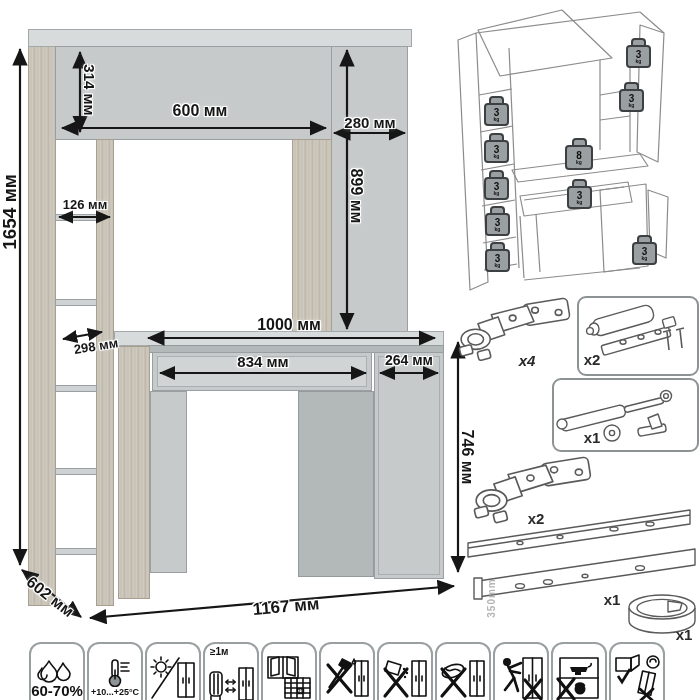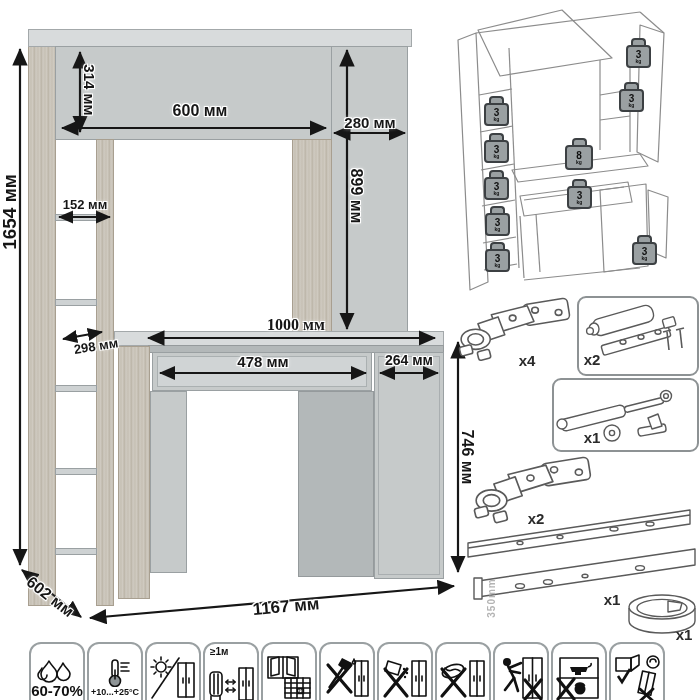--- a/index.html
+++ b/index.html
@@ -187,24 +187,24 @@
       <ellipse class="hw" cx="662" cy="608" rx="25" ry="8.6"></ellipse>
       <polygon class="hw" points="668,601 682,603 680,610 668,612"></polygon>
     </g>
   </svg>
 
   <div class="dim" style="left:10px;top:212px;font-size:19px;transform:translate(-50%,-50%) rotate(-90deg);">1654 мм</div>
   <div class="dim" style="left:89px;top:90px;font-size:15px;transform:translate(-50%,-50%) rotate(90deg);">314 мм</div>
   <div class="dim" style="left:200px;top:111px;font-size:16px;transform:translate(-50%,-50%);">600 мм</div>
   <div class="dim" style="left:370px;top:122px;font-size:15px;transform:translate(-50%,-50%);">280 мм</div>
   <div class="dim" style="left:356px;top:196px;font-size:16px;transform:translate(-50%,-50%) rotate(90deg);">899 мм</div>
-  <div class="dim" style="left:85px;top:204px;font-size:13px;transform:translate(-50%,-50%);">152 мм</div>
+  <div class="dim" style="left:85px;top:204px;font-size:13px;transform:translate(-50%,-50%);">126 мм</div>
   <div class="dim" style="left:96px;top:346px;font-size:13px;transform:translate(-50%,-50%) rotate(-9deg);">298 мм</div>
-  <div class="dim" style="left:296px;top:325px;font-size:16px;transform:translate(-50%,-50%);font-family:Liberation Serif, serif;">1000 мм</div>
-  <div class="dim" style="left:263px;top:361px;font-size:15px;transform:translate(-50%,-50%);">478 мм</div>
+  <div class="dim" style="left:289px;top:325px;font-size:16px;transform:translate(-50%,-50%);">1000 мм</div>
+  <div class="dim" style="left:263px;top:361px;font-size:15px;transform:translate(-50%,-50%);">834 мм</div>
   <div class="dim" style="left:409px;top:360px;font-size:14px;transform:translate(-50%,-50%);">264 мм</div>
   <div class="dim" style="left:467px;top:457px;font-size:16px;transform:translate(-50%,-50%) rotate(90deg);">746 мм</div>
   <div class="dim" style="left:50px;top:597px;font-size:16px;transform:translate(-50%,-50%) rotate(38deg);">602 мм</div>
   <div class="dim" style="left:286px;top:607px;font-size:17px;transform:translate(-50%,-50%) rotate(-5deg);">1167 мм</div>
 
   <div class="wt" style="left:484px;top:96px;">
       <div class="handle"></div>
       <div class="body">
         <span class="v">3</span>
         <span class="u">kg</span>
@@ -269,21 +269,21 @@
   <div class="wt" style="left:632px;top:235px;">
       <div class="handle"></div>
       <div class="body">
         <span class="v">3</span>
         <span class="u">kg</span>
       </div>
     </div>
 
   <div class="hwbox" style="left:577px;top:296px;width:118px;height:76px;"></div>
   <div class="hwbox" style="left:552px;top:378px;width:143px;height:70px;"></div>
-  <div class="qty" style="left:527px;top:360px;">x4</div>
+  <div class="qty" style="left:527px;top:360px;font-style:italic;">x4</div>
   <div class="qty" style="left:592px;top:359px;">x2</div>
   <div class="qty" style="left:592px;top:437px;">x1</div>
   <div class="qty" style="left:536px;top:518px;">x2</div>
   <div class="qty" style="left:612px;top:599px;">x1</div>
   <div class="slidelen" style="left:491px;top:598px;">350mm</div>
   <div class="qty" style="left:684px;top:634px;">x1</div>
 
   <div id="care-row">
 
     <div class="care">

